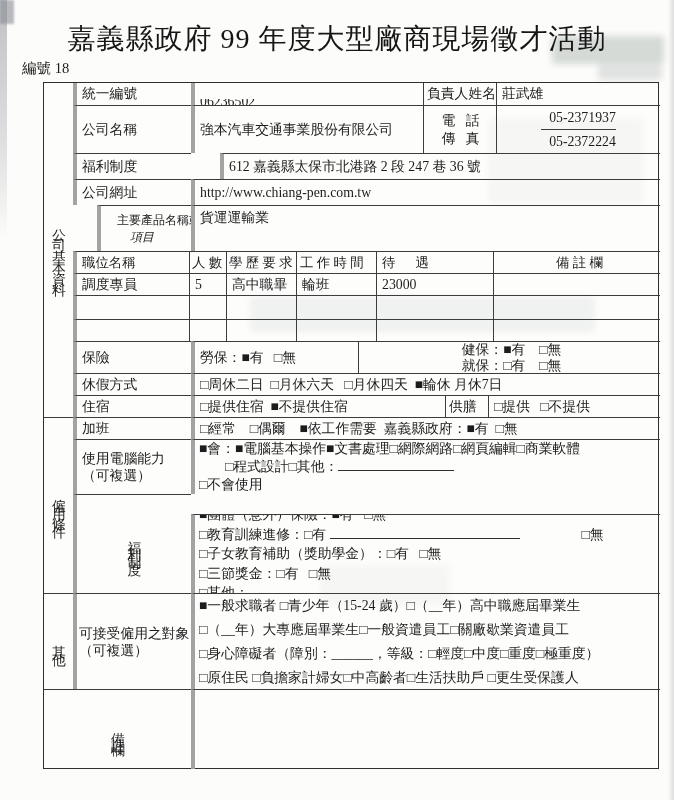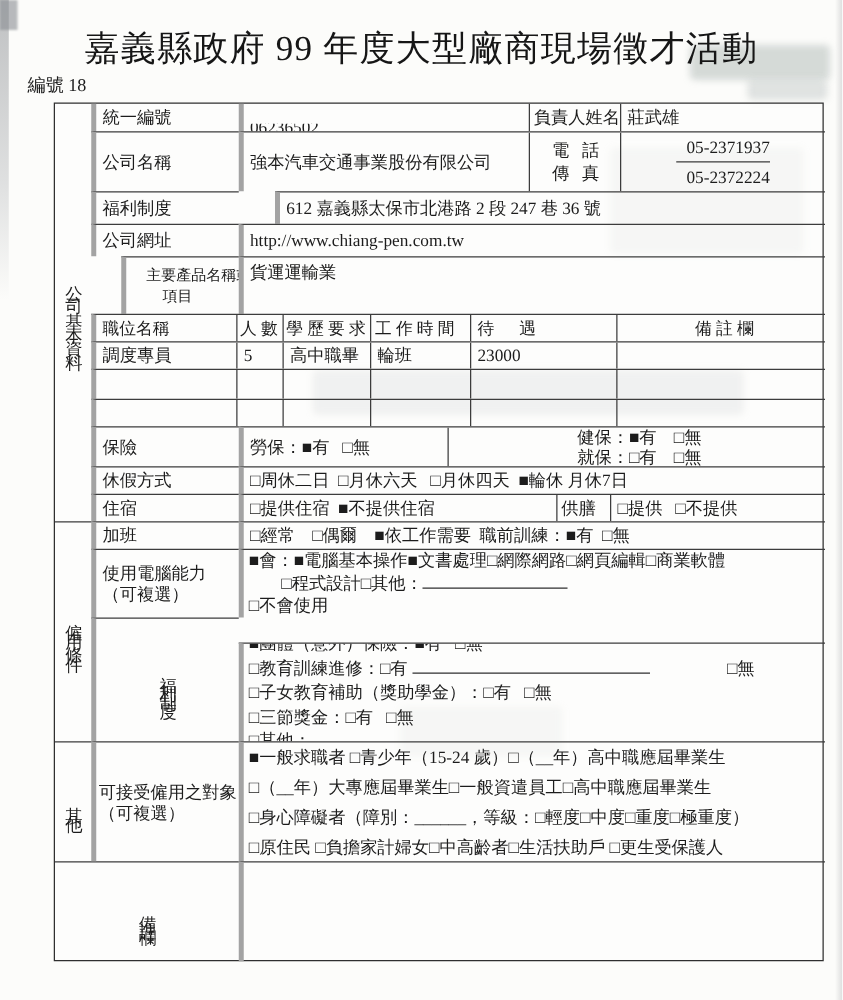--- a/index.html
+++ b/index.html
@@ -41,21 +41,21 @@
   }
   .c { border-left:4px solid #a3a3a3; border-top:1px solid #3c3c3c; overflow:hidden; min-width:0; }
   .nl { border-left:none; }
   .nt { border-top:none; }
 
   .sec { display:flex; align-items:center; justify-content:center; }
   .vtext { writing-mode:vertical-rl; text-orientation:upright; white-space:pre; }
 
   .label { display:flex; align-items:center; padding-left:5px; white-space:pre; }
   .label.multi { flex-direction:column; align-items:flex-start; justify-content:center; line-height:17px; }
-  .indent1 { padding-left:13px; }
+  .indent1 { padding-left:13px;font-style:italic; }
   .content { display:flex; align-items:center; padding-left:5px; white-space:pre; }
   .content.top { align-items:flex-start; padding-top:3px; }
   .hflex { display:flex; align-items:stretch; padding:0; white-space:pre; }
   .sub { display:flex; align-items:center; padding-left:5px; border-left:1px solid #3c3c3c; overflow:hidden; min-width:0; }
   .sub.first { border-left:none; }
   .sub.col { flex-direction:column; justify-content:center; padding-left:1px; }
   .stack { display:flex; flex-direction:column; padding:0; }
   .stack > div { flex:1; display:flex; align-items:center; padding-left:8px; white-space:pre; }
   .stack > div.divided { border-bottom:1px solid #3c3c3c; }
   .lines { display:flex; flex-direction:column; justify-content:center; padding-left:4px; white-space:pre; }
@@ -176,21 +176,21 @@
     <div class="c content" style="grid-column:3; grid-row:11;">□周休二日  □月休六天   □月休四天  ■輪休 月休7日</div>
 
     <div class="c label" style="grid-column:2; grid-row:12;">住宿</div>
     <div class="c hflex" style="grid-column:3; grid-row:12;">
       <div class="sub first t" style="flex:0 0 250px;">□提供住宿  ■不提供住宿</div>
       <div class="sub t" style="flex:0 0 43px; padding-left:3px;">供膳</div>
       <div class="sub t" style="flex:1;">□提供   □不提供</div>
     </div>
 
     <div class="c label" style="grid-column:2; grid-row:13;">加班</div>
-    <div class="c content" style="grid-column:3; grid-row:13;">□經常    □偶爾    ■依工作需要  職前訓練：■有  □無</div>
+    <div class="c content" style="grid-column:3; grid-row:13;">□經常    □偶爾    ■依工作需要  嘉義縣政府：■有  □無</div>
 
     <div class="c label multi" style="grid-column:2; grid-row:14;">
       <div>使用電腦能力</div>
       <div>（可複選）</div>
     </div>
     <div class="c lines" style="grid-column:3; grid-row:14; line-height:18px;">
       <div>■會：■電腦基本操作■文書處理□網際網路□網頁編輯□商業軟體</div>
       <div style="padding-left:26px;"><span class="t">□程式設計□其他：</span><span class="uline" style="width:116px;"></span></div>
       <div>□不會使用</div>
     </div>
@@ -205,21 +205,21 @@
       <div>□三節獎金：□有   □無</div>
       <div>□其他：</div>
     </div>
 
     <div class="c label multi" style="grid-column:2; grid-row:16; padding-left:2px;">
       <div>可接受僱用之對象</div>
       <div>（可複選）</div>
     </div>
     <div class="c lines" style="grid-column:3; grid-row:16; line-height:24px;">
       <div>■一般求職者 □青少年（15-24 歲）□（__年）高中職應屆畢業生</div>
-      <div>□（__年）大專應屆畢業生□一般資遣員工□高中職應屆畢業生</div>
+      <div>□（__年）大專應屆畢業生□一般資遣員工□關廠歇業資遣員工</div>
       <div>□身心障礙者（障別：______，等級：□輕度□中度□重度□極重度）</div>
       <div>□原住民 □負擔家計婦女□中高齡者□生活扶助戶 □更生受保護人</div>
     </div>
 
     <div class="c" style="grid-column:3; grid-row:17;"></div>
 
   </div>
 </div>
 
 </body></html>

